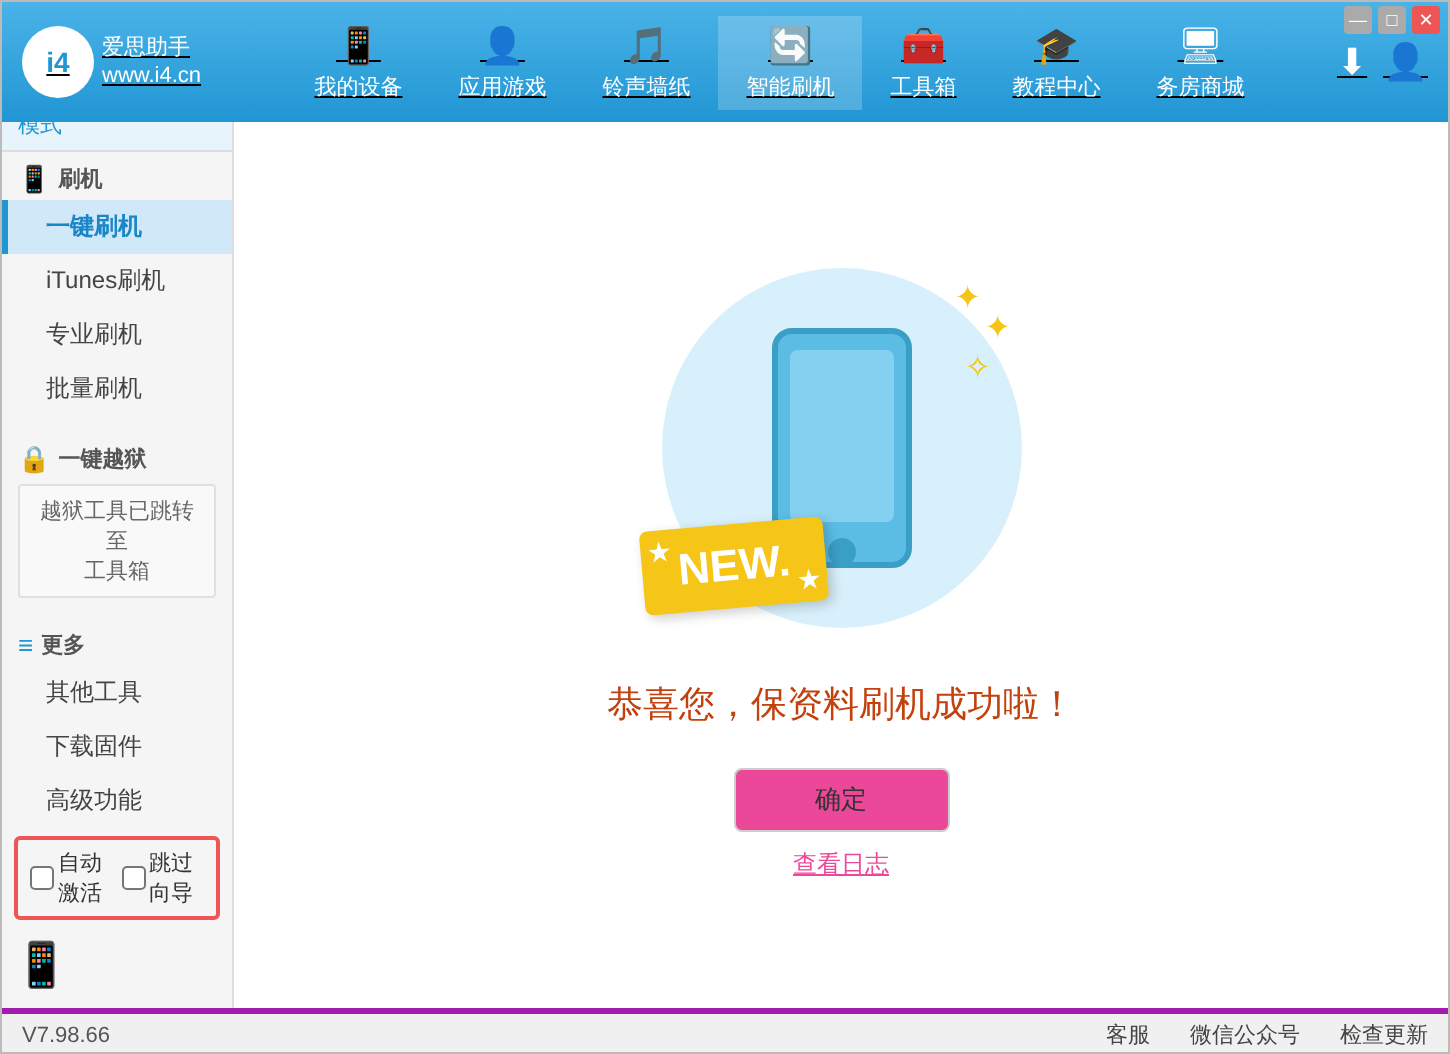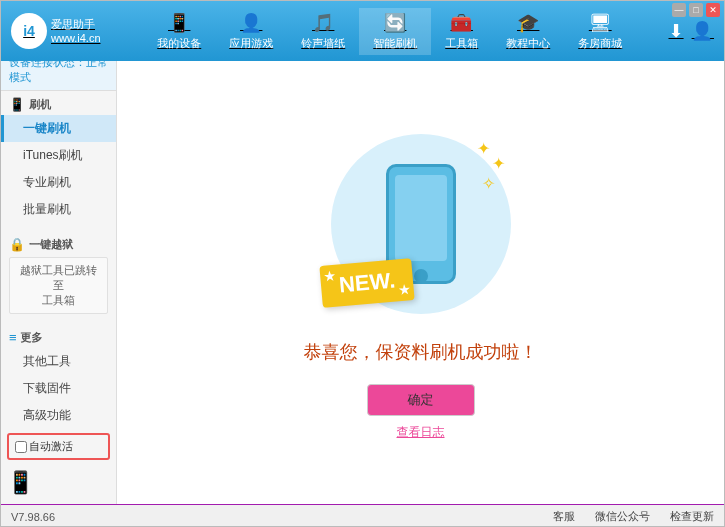--- a/index.html
+++ b/index.html
@@ -216,21 +216,21 @@
       margin-bottom: 8px;
     }
     .log-link {
       color: #ec4899; font-size: 12px; cursor: pointer; text-decoration: underline;
     }
 
     
     .status-bar {
       height: 24px;
       background: #f0f0f0;
-      border-top: 1px solid #a21caf;
+      border-top: 3px solid #a21caf;
       display: flex;
       align-items: center;
       padding: 0 10px;
       font-size: 11px;
       color: #555;
       gap: 12px;
     }
     .status-bar-right {
       margin-left: auto;
       display: flex; gap: 20px;
@@ -364,20 +364,24 @@
       <div class="sidebar-item">
         <span>高级功能</span>
       </div>
 
       <div style="flex:1"></div>
       <div style="padding: 4px 6px;">
         <div class="auto-options">
           <label class="auto-option">
             <input type="checkbox" style="">
             <span>自动激活</span>
+          </label>
+          <label class="auto-option">
+            <input type="checkbox" style="">
+            <span>跳过向导</span>
           </label>
         </div>
         <div class="device-info">
           <span class="device-icon">📱</span>
         </div>
       </div>
 
     </div>
 
     <div class="content">

